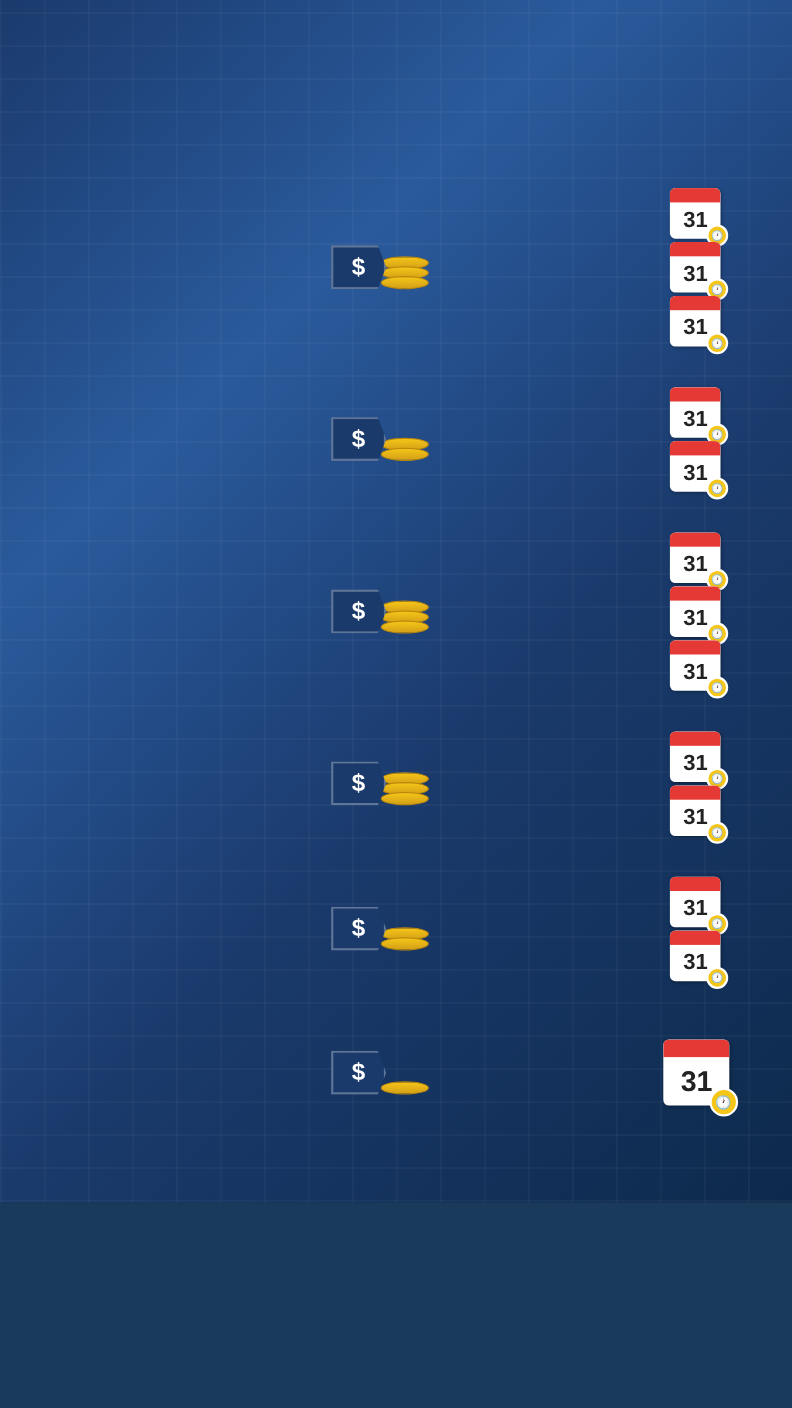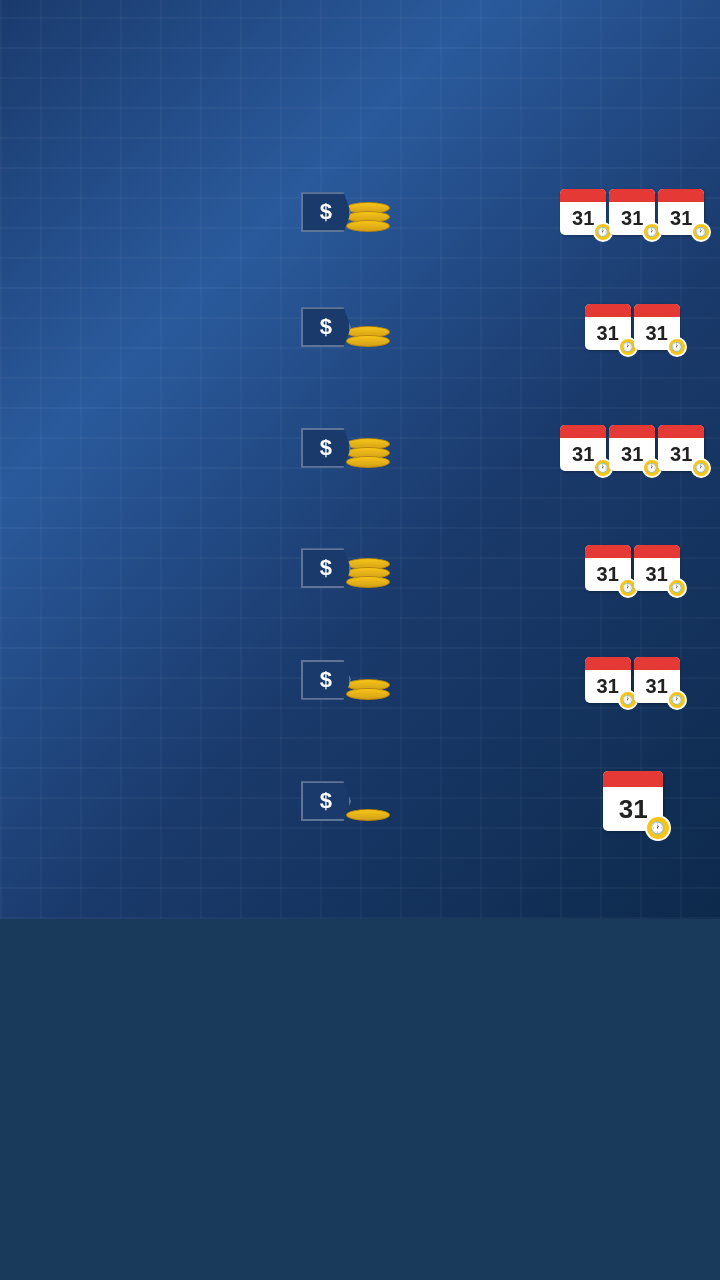--- a/index.html
+++ b/index.html
@@ -265,20 +265,21 @@
     
     .person-icon-wrap {
       display: flex;
       align-items: center;
       gap: 6px;
     }
 
     .icon-cal-group {
       display: flex;
       gap: 3px;
+      flex-direction: column;
     }
 
     .cal-item {
       position: relative;
       width: 46px;
     }
 
     .cal-box {
       background: white;
       border-radius: 5px;

